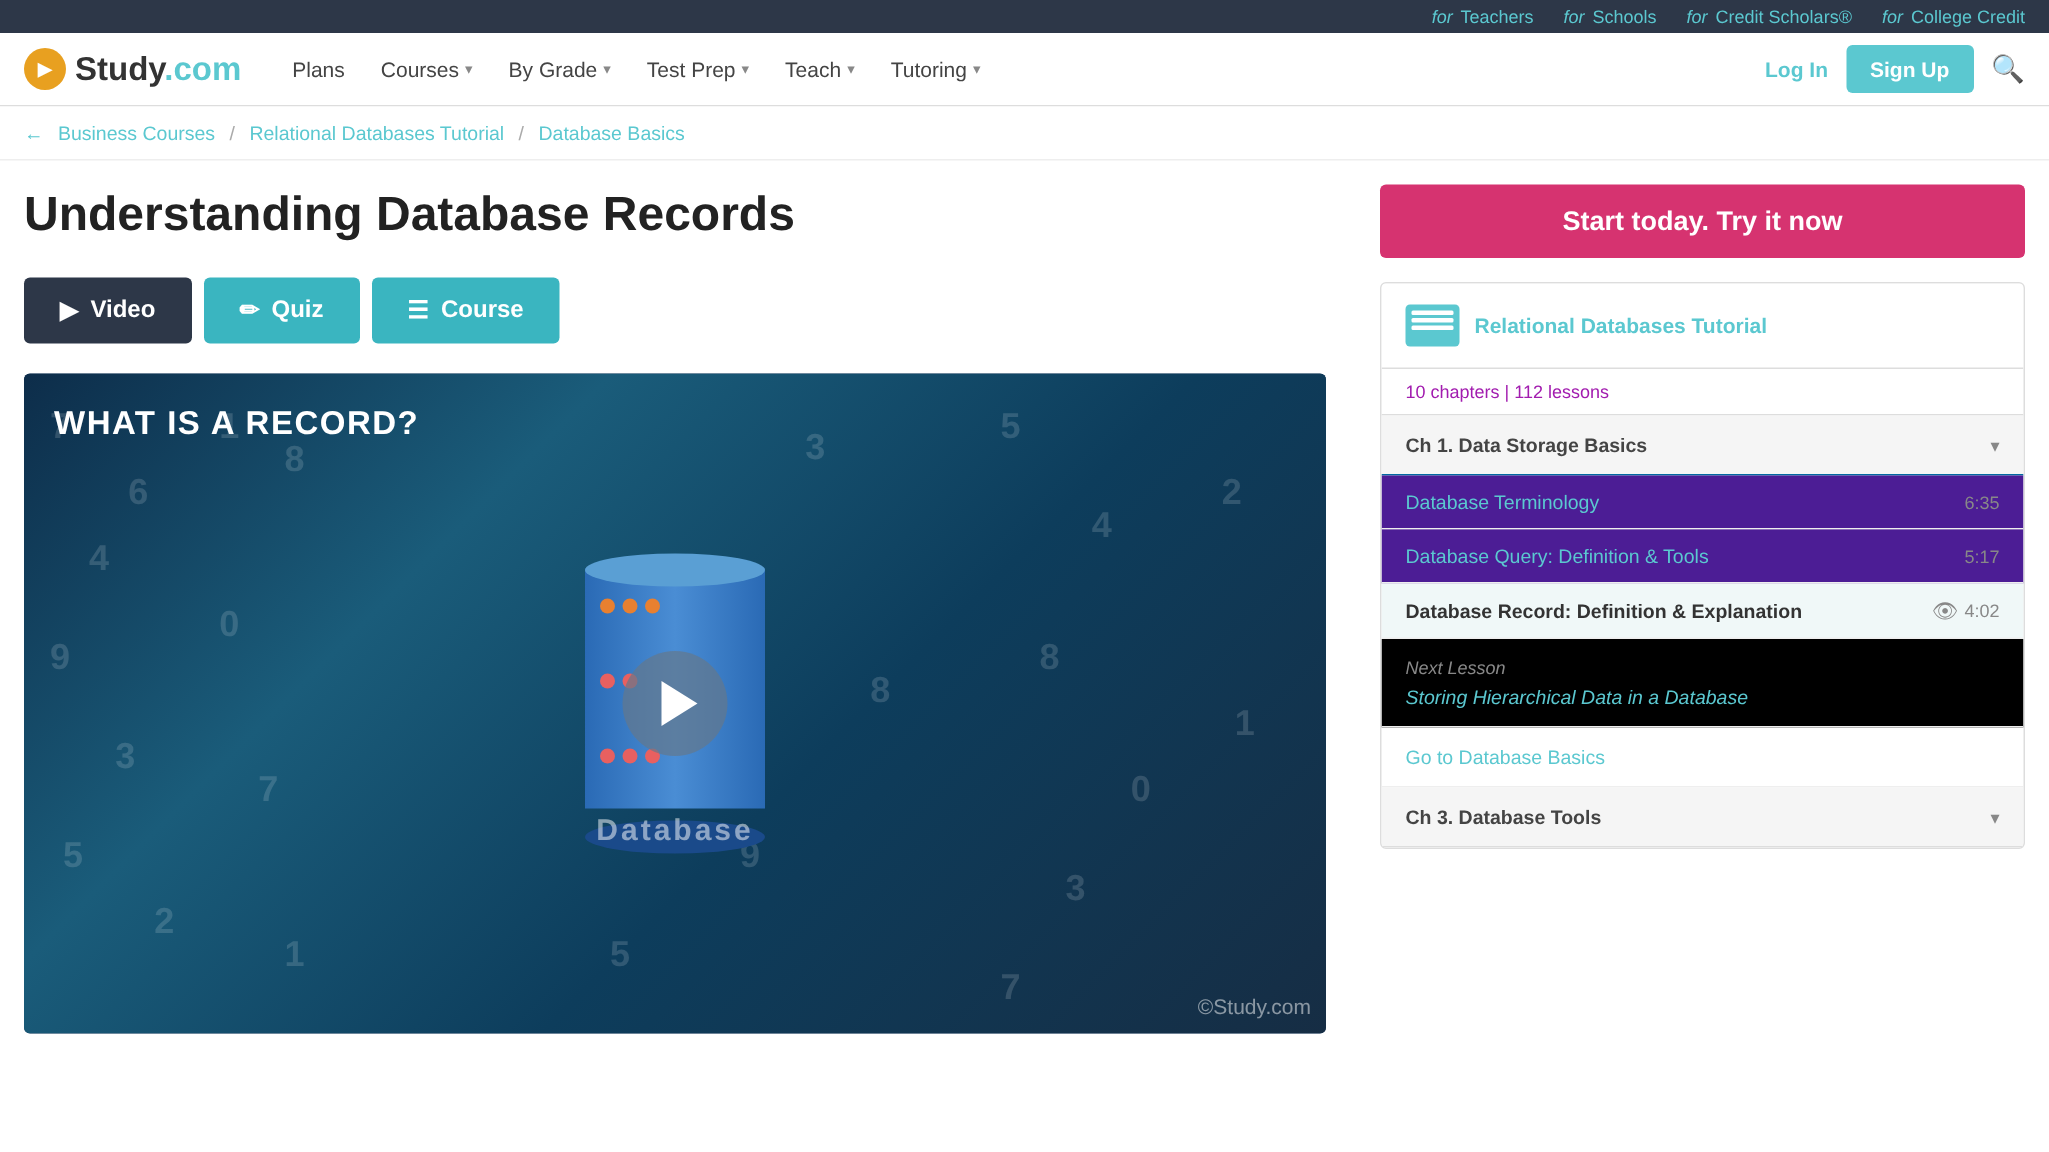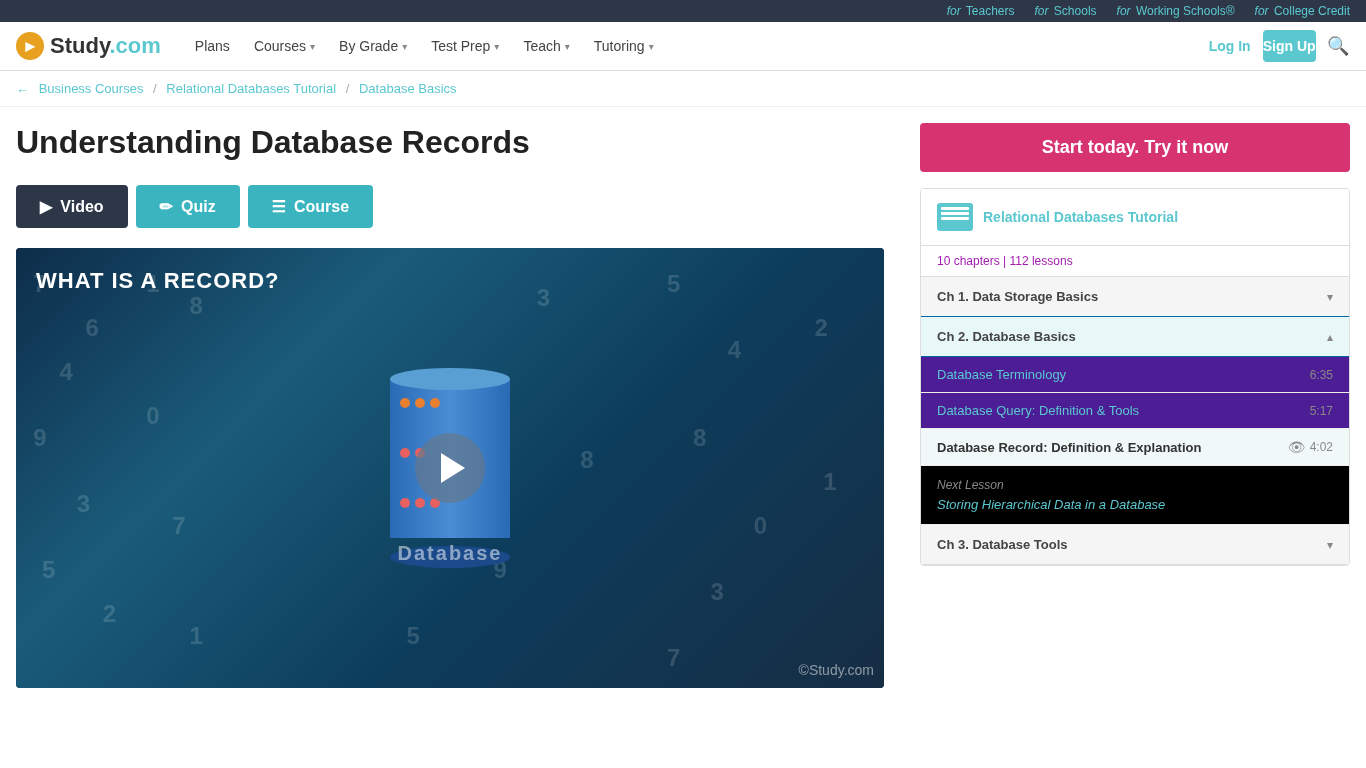--- a/index.html
+++ b/index.html
@@ -51,21 +51,21 @@
       border-radius: 4px;
     }
     .nav-chevron { font-size: 10px; color: #888; }
     .header-right { margin-left: auto; display: flex; align-items: center; gap: 12px; }
     .btn-login {
       color: #5bc8d0; font-size: 14px; cursor: pointer;
       background: none; border: none; font-weight: bold;
     }
     .btn-signup {
       background: #5bc8d0; color: white; border: none;
-      padding: 8px 0; border-radius: 4px; font-size: 14px;
+      padding: 8px 16px; border-radius: 4px; font-size: 14px;
       cursor: pointer; font-weight: bold;
     }
     .search-icon { color: #555; font-size: 18px; cursor: pointer; }
 
     
     .breadcrumb {
       padding: 10px 16px;
       font-size: 13px;
       color: #888;
       border-bottom: 1px solid #eee;
@@ -290,21 +290,21 @@
       border-bottom: 1px solid #ddd;
       cursor: pointer;
     }
   </style>
 </head>
 <body>
 
 <div class="top-bar">
   <span><span class="for-label">for</span> <a href="#">Teachers</a></span>
   <span><span class="for-label">for</span> <a href="#">Schools</a></span>
-  <span><span class="for-label">for</span> <a href="#">Working Schools®</a></span>
+  <span><span class="for-label">for</span> <a href="#">Credit Scholars®</a></span>
   <span><span class="for-label">for</span> <a href="#">College Credit</a></span>
 </div>
 
 <div class="header">
   <a class="logo" href="#">
     <div class="logo-circle">▶</div>
     <span class="logo-text">Study<span>.com</span></span>
   </a>
   <nav>
     <a class="nav-item" href="#">Plans</a>
@@ -428,24 +428,20 @@
         <div class="course-icon"></div>
         <a class="course-title-link" href="#">Relational Databases Tutorial</a>
       </div>
       <div class="course-meta">10 chapters | 112 lessons</div>
 
       <div class="chapter-row">
         <span class="chapter-title">Ch 1. Data Storage Basics</span>
         <span class="chevron">▾</span>
       </div>
 
-      <div class="chapter-row" style="background:#e8f8f8;">
-        <span class="chapter-title">Ch 2. Database Basics</span>
-        <span class="chevron">▴</span>
-      </div>
 
       <div class="lesson-row">
         <a class="lesson-link" href="#">Database Terminology</a>
         <span class="lesson-duration">6:35</span>
       </div>
       <div class="lesson-row">
         <a class="lesson-link" href="#">Database Query: Definition &amp; Tools</a>
         <span class="lesson-duration">5:17</span>
       </div>
       <div class="lesson-row active">
@@ -453,20 +449,21 @@
         <span class="lesson-duration">
           <span class="eye-icon">👁</span> 4:02
         </span>
       </div>
 
       <div class="next-lesson-section">
         <div class="next-label">Next Lesson</div>
         <a class="next-link" href="#">Storing Hierarchical Data in a Database</a>
       </div>
 
+      <a class="go-to-link" href="#">Go to Database Basics</a>
 
       <div class="ch3-row">
         <span class="chapter-title">Ch 3. Database Tools</span>
         <span class="chevron">▾</span>
       </div>
     </div>
   </div>
 </div>
 
 </body></html>

